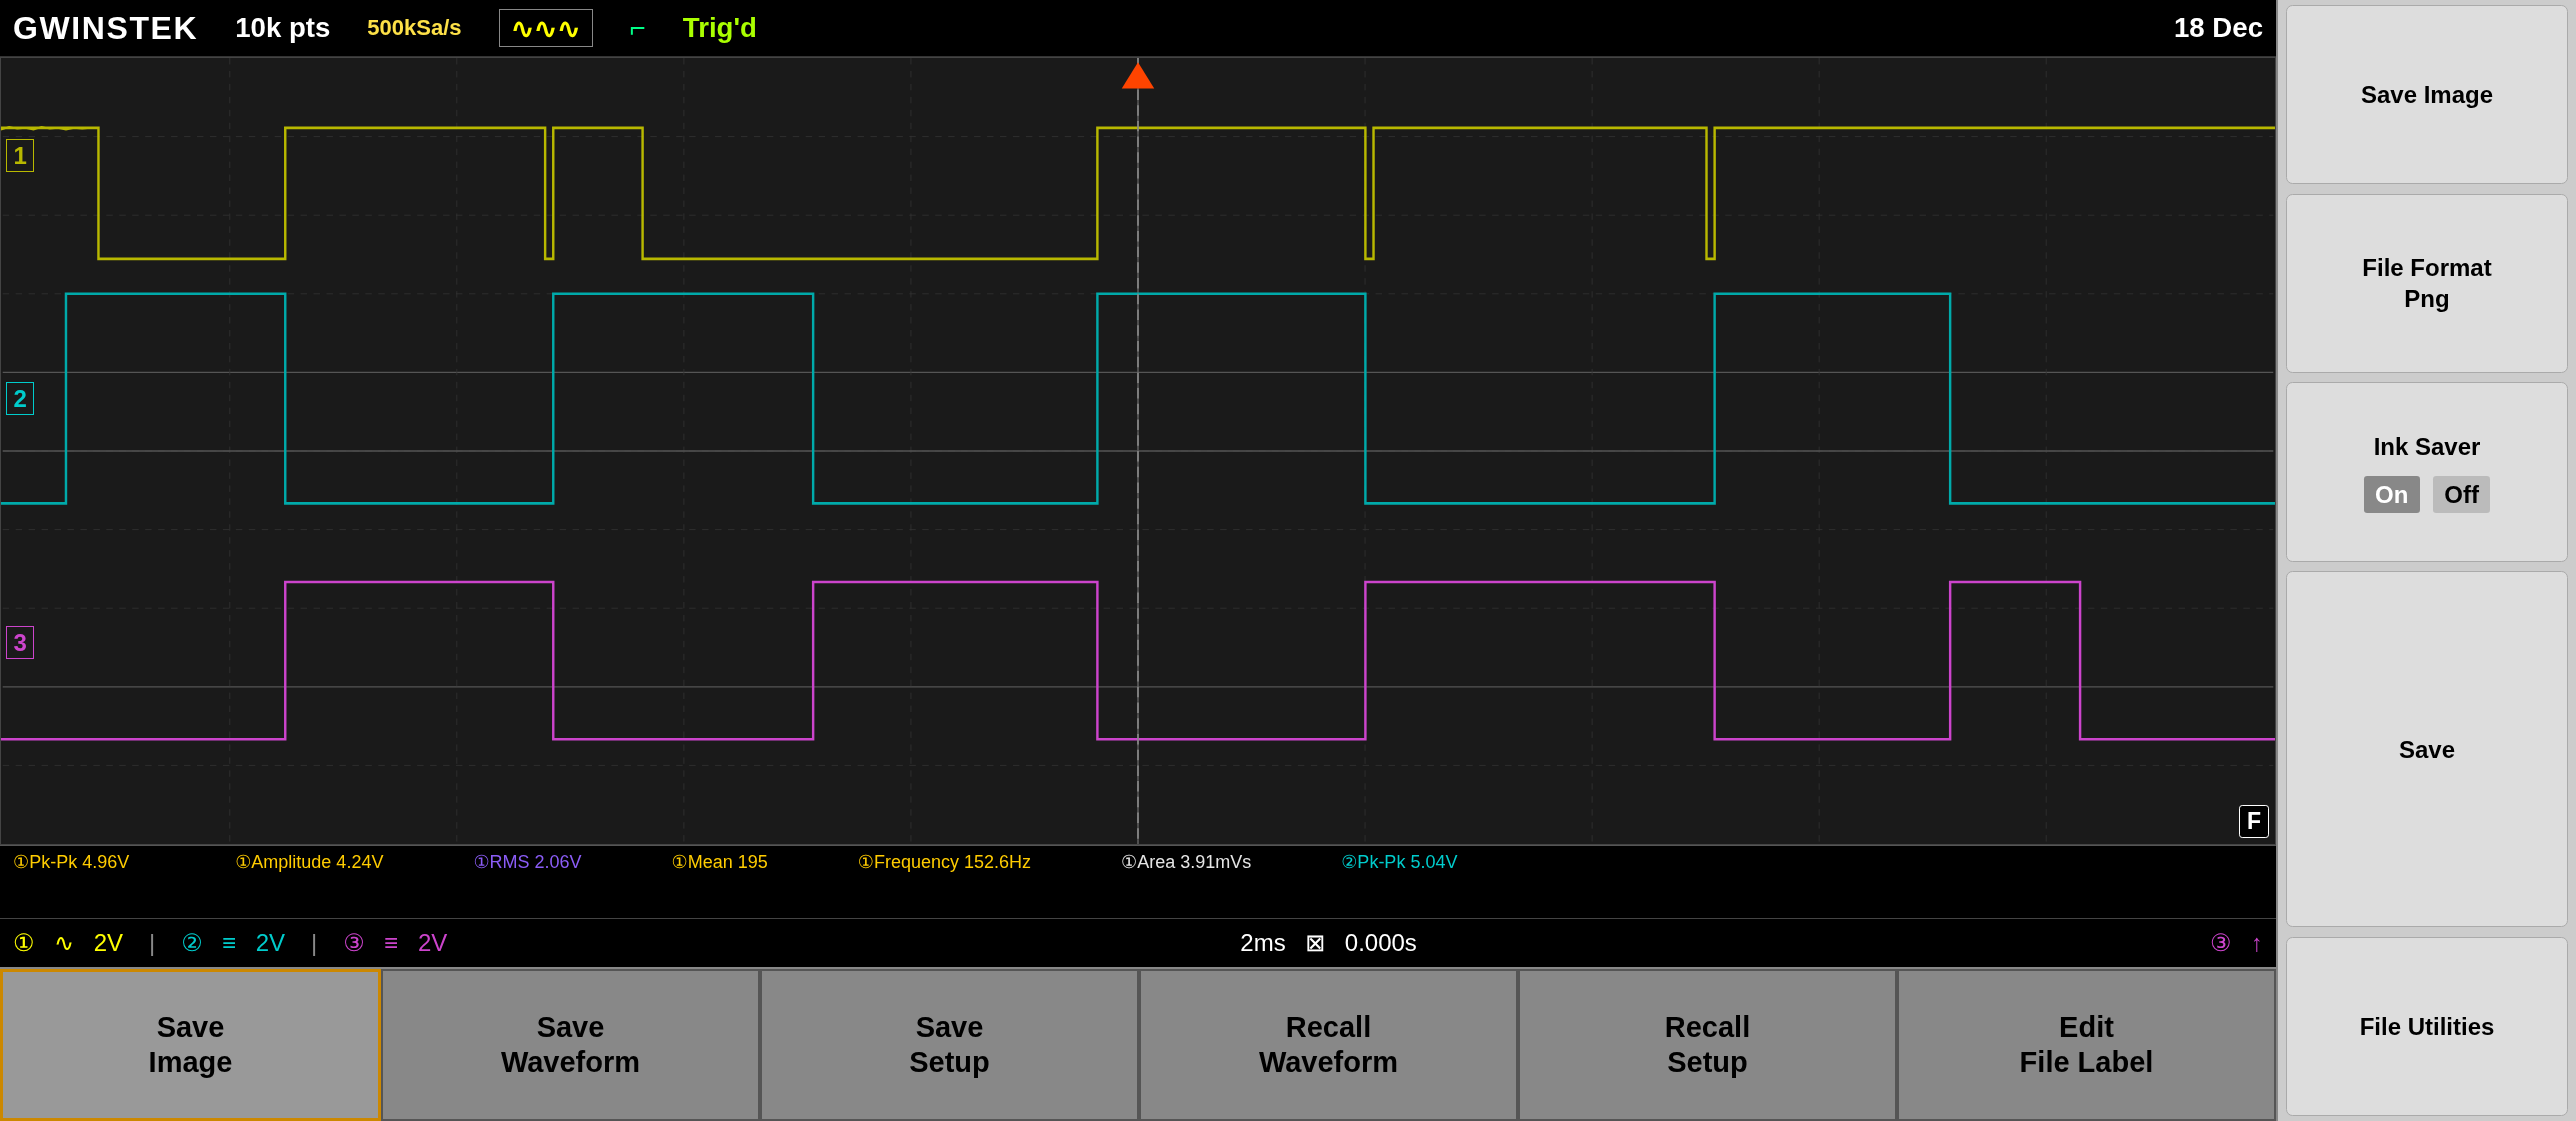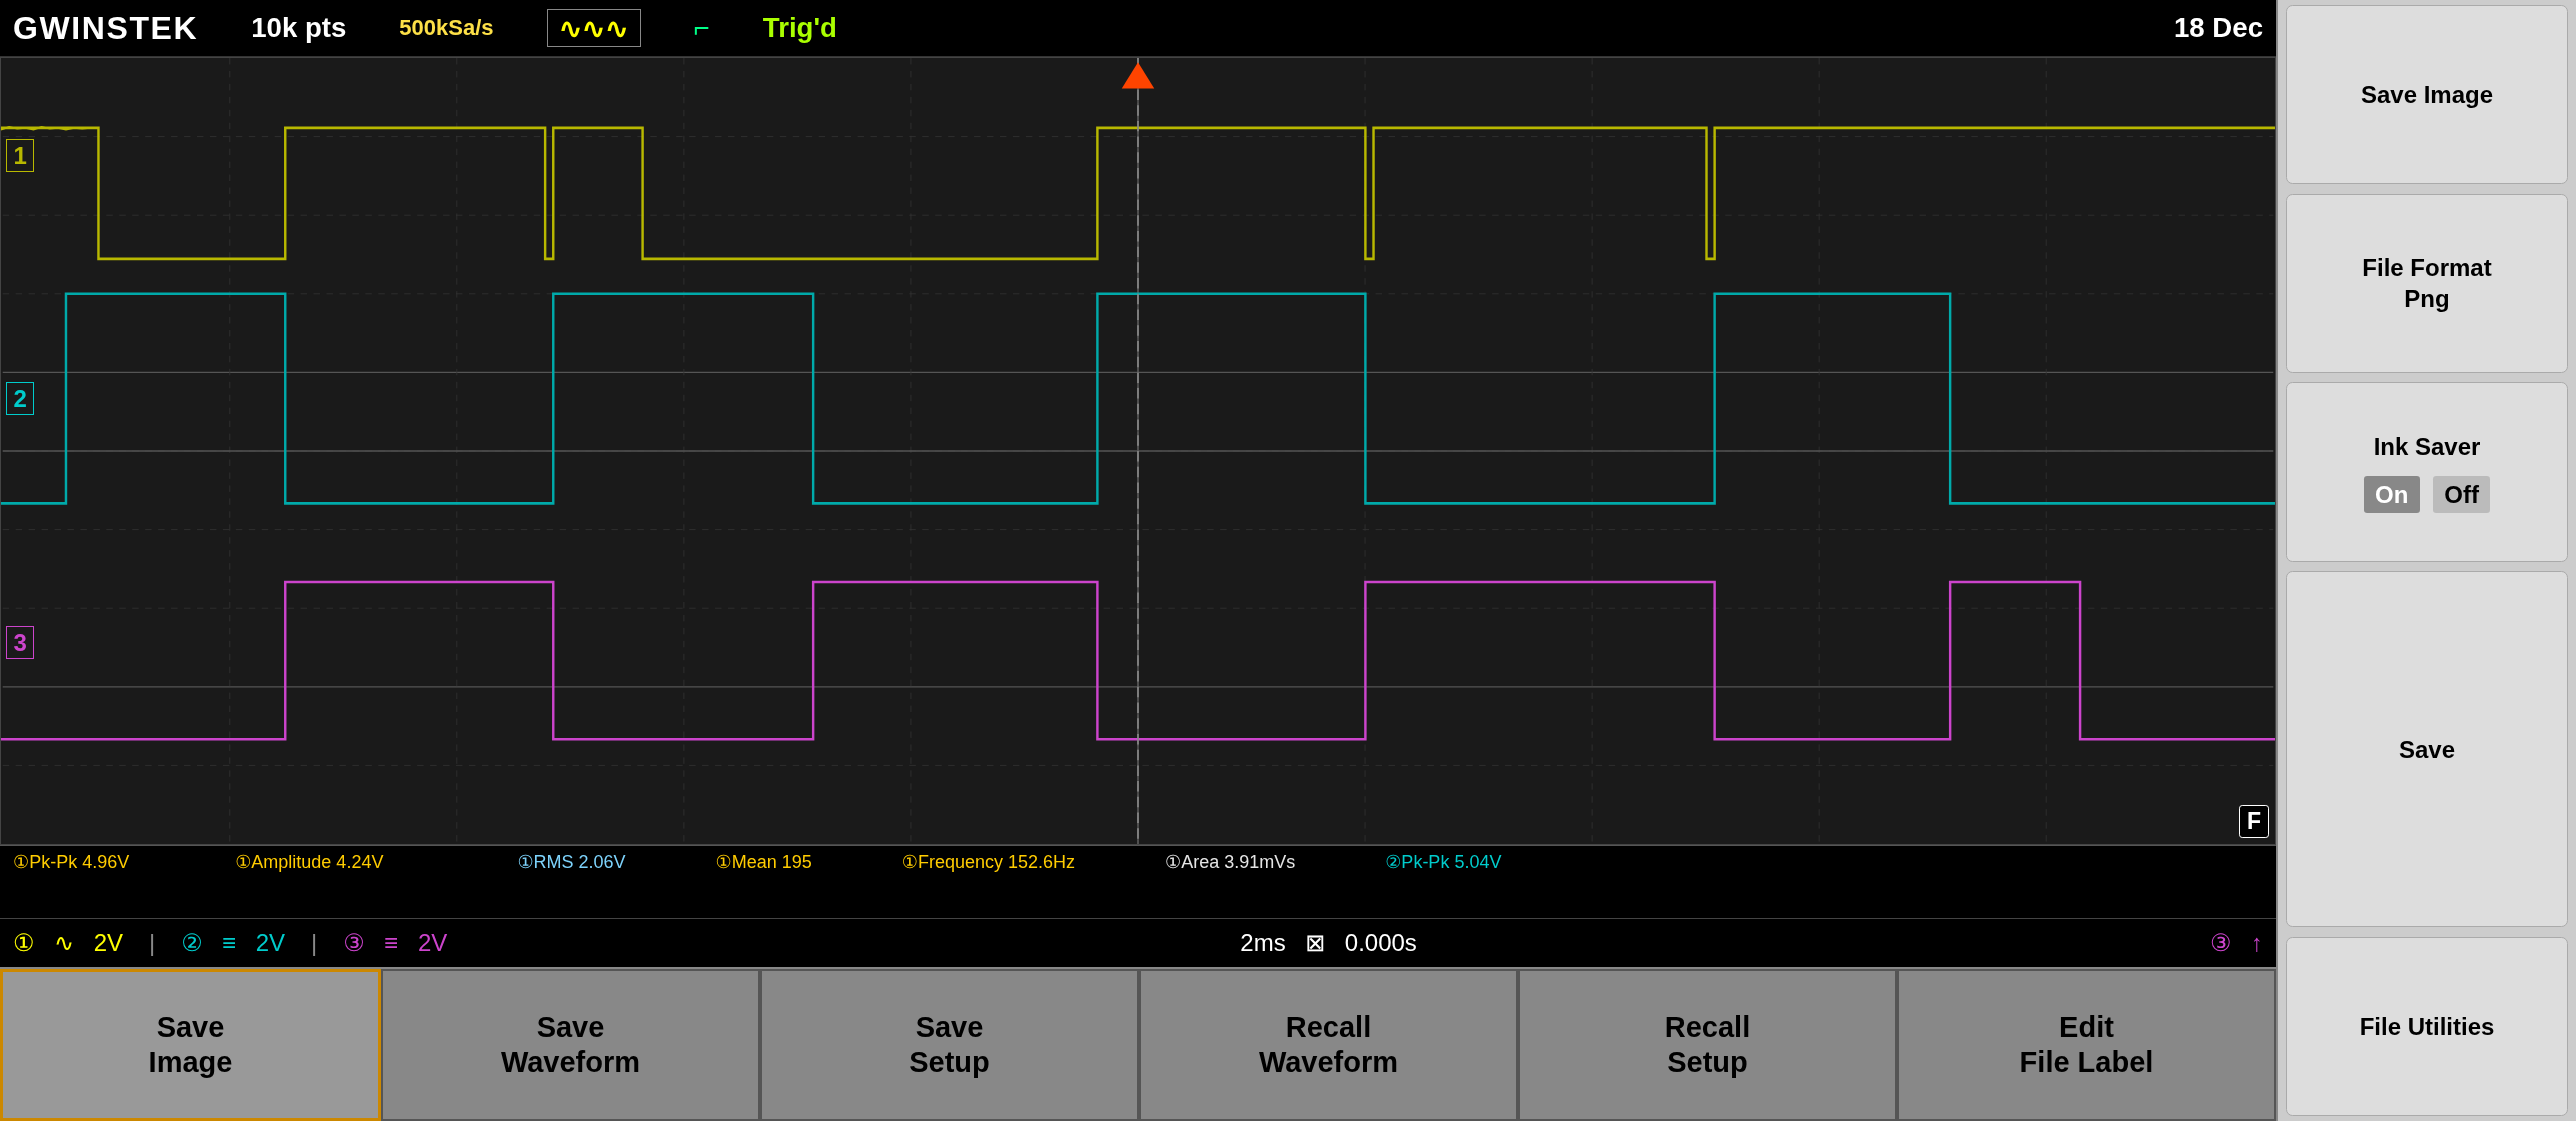--- a/index.html
+++ b/index.html
@@ -19,21 +19,21 @@
       flex-direction: column;
       background: #000;
     }
 
     #header-bar {
       background: #000;
       color: #fff;
       display: flex;
       align-items: center;
       padding: 3.2px 13px;
-      gap: 53px;
+      gap: 37px;
       font-size: 29px;
       font-weight: bold;
       height: 57px;
       border-bottom: 1.6px solid #333;
     }
 
     #header-bar .brand {
       color: #fff;
       font-size: 32px;
       font-weight: 900;
@@ -333,21 +333,21 @@
       <span>3</span>
     </div>
 
     <div class="f-icon">F</div>
   </div>
 
   <div id="measurements-bar">
     <div style="display:flex; flex-wrap:wrap; gap: 0 49px; width:100%;">
       <span class="meas-item" style="color:#ffcc00;">①Pk-Pk 4.96V</span>
       <span class="meas-item" style="color:#ffcc00;margin-left:16px;">①Amplitude 4.24V</span>
-      <span class="meas-item" style="color:#7dd3fc;margin-left:44px;">①RMS 2.06V</span>
+      <span class="meas-item" style="color:#8b5cf6;">①RMS 2.06V</span>
       <span class="meas-item" style="color:#ffcc00;">①Mean 195</span>
       <span class="meas-item" style="color:#ffcc00;">①Frequency 152.6Hz</span>
       <span class="meas-item" style="color:#e5e5e5;">①Area 3.91mVs</span>
       <span class="meas-item cyan" style="color:#00cccc;">②Pk-Pk 5.04V</span>
     </div>
   </div>
 
   <div id="scale-bar">
     <span class="scale-ch1">①</span>
     <span class="scale-ch1">∿</span>

